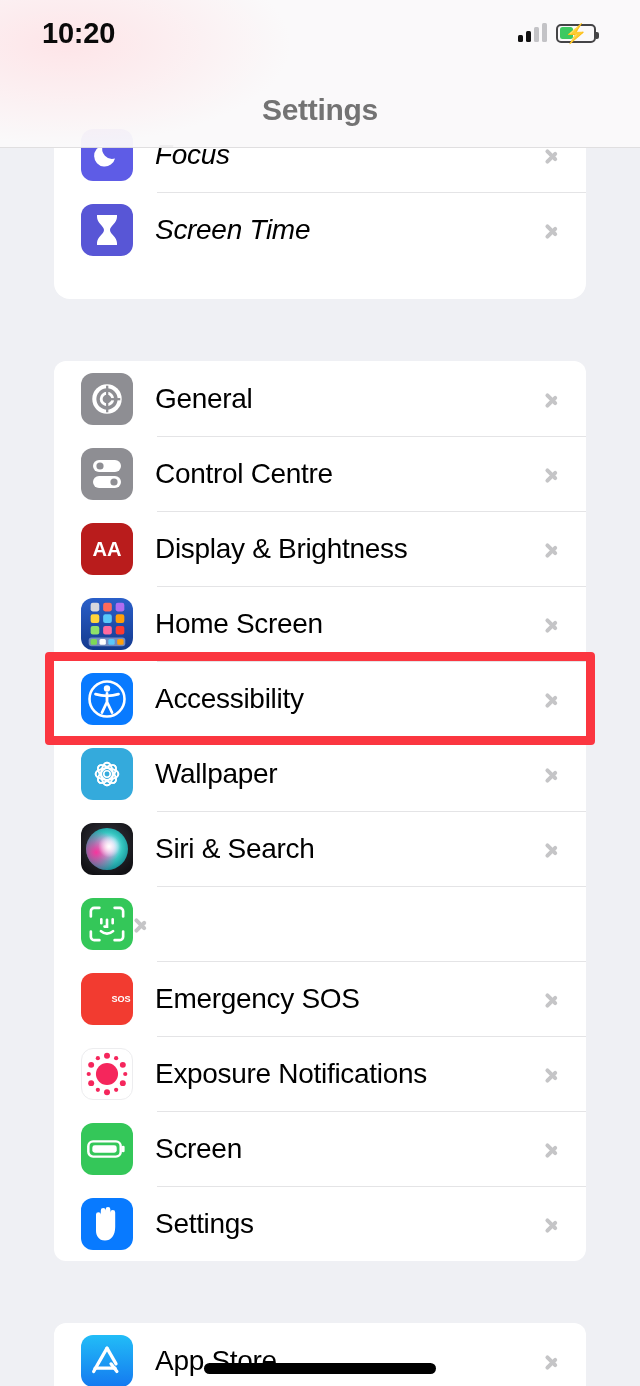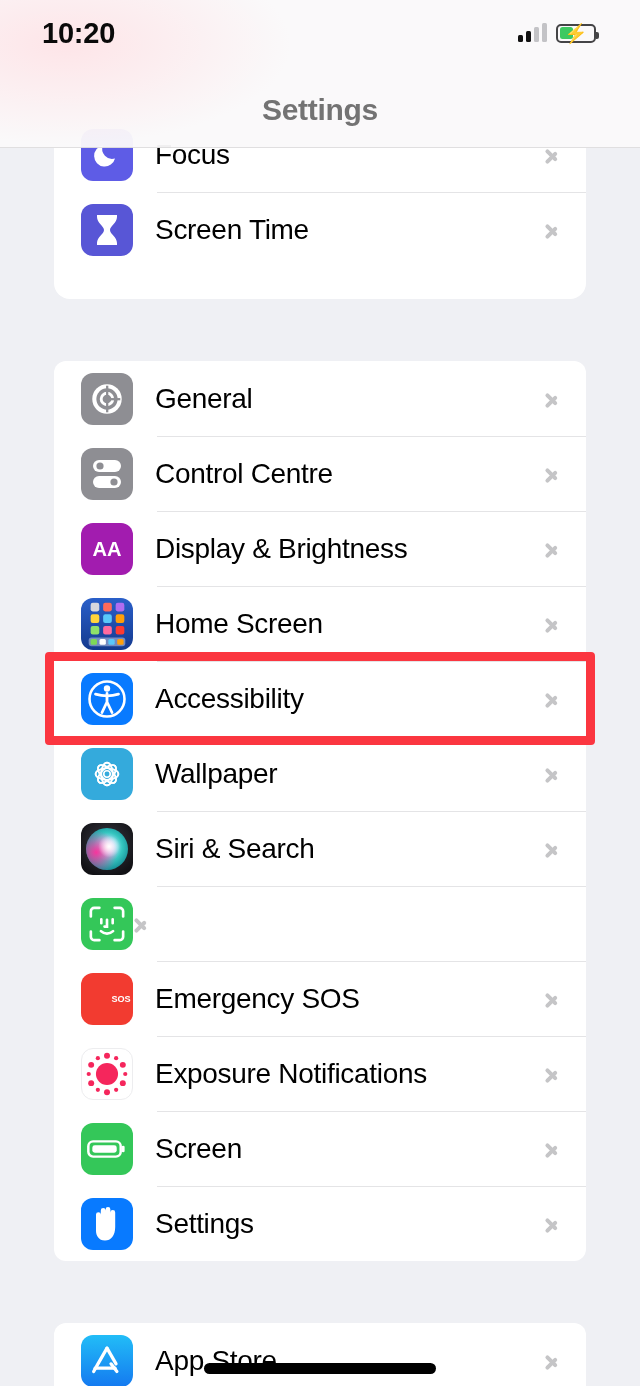--- a/index.html
+++ b/index.html
@@ -137,21 +137,21 @@
     width: 232px; height: 11px; border-radius: 6px;
     background: #000; z-index: 50;
   }
 </style>
 </head>
 <body>
 
 <div id="screen">
 
   <div id="content">
-      <div class="card" style="position: absolute; left: 27px; right: 27px; top: 117px; height: 182px; border-radius: 0px 0px 16px 16px; overflow: hidden;">
+      <div class="card" style="position: absolute; left: 27px; right: 27px; top: 117px; height: 182px; border-radius: 0px 0px 16px 16px; overflow: hidden; font-style: italic;">
         <div class="row">
           <div class="appicon" style="background:#5e5ce6;">
             <svg width="34" height="34" viewBox="0 0 34 34">
               <path d="M25 20.5a10 10 0 0 1-12.2-13A10.6 10.6 0 1 0 25 20.5z" fill="white"></path>
             </svg>
           </div>
           <div class="label">Focus</div>
           <div class="chev"></div>
         </div>
         <div class="row">
@@ -194,21 +194,21 @@
         <rect x="1" y="3" width="28" height="12" rx="6" fill="white"></rect>
         <circle cx="8" cy="9" r="3.6" fill="#8e8e93"></circle>
         <rect x="1" y="19" width="28" height="12" rx="6" fill="white"></rect>
         <circle cx="22" cy="25" r="3.6" fill="#8e8e93"></circle>
             </svg>
           </div>
           <div class="label">Control Centre</div>
           <div class="chev"></div>
         </div>
         <div class="row">
-          <div class="appicon" style="background:#a21caf;">
+          <div class="appicon" style="background:#b91c1c;">
             <svg width="44" height="26" viewBox="0 0 46 26">
               <text x="23" y="20" font-family="Liberation Sans, sans-serif" font-size="21" font-weight="bold" fill="white" text-anchor="middle">AA</text>
             </svg>
           </div>
           <div class="label">Display &amp; Brightness</div>
           <div class="chev"></div>
         </div>
         <div class="row">
           <div class="appicon" style="background:linear-gradient(180deg,#2a5fc9,#143a8f);">
             <svg width="44" height="52" viewBox="0 0 44 54">

